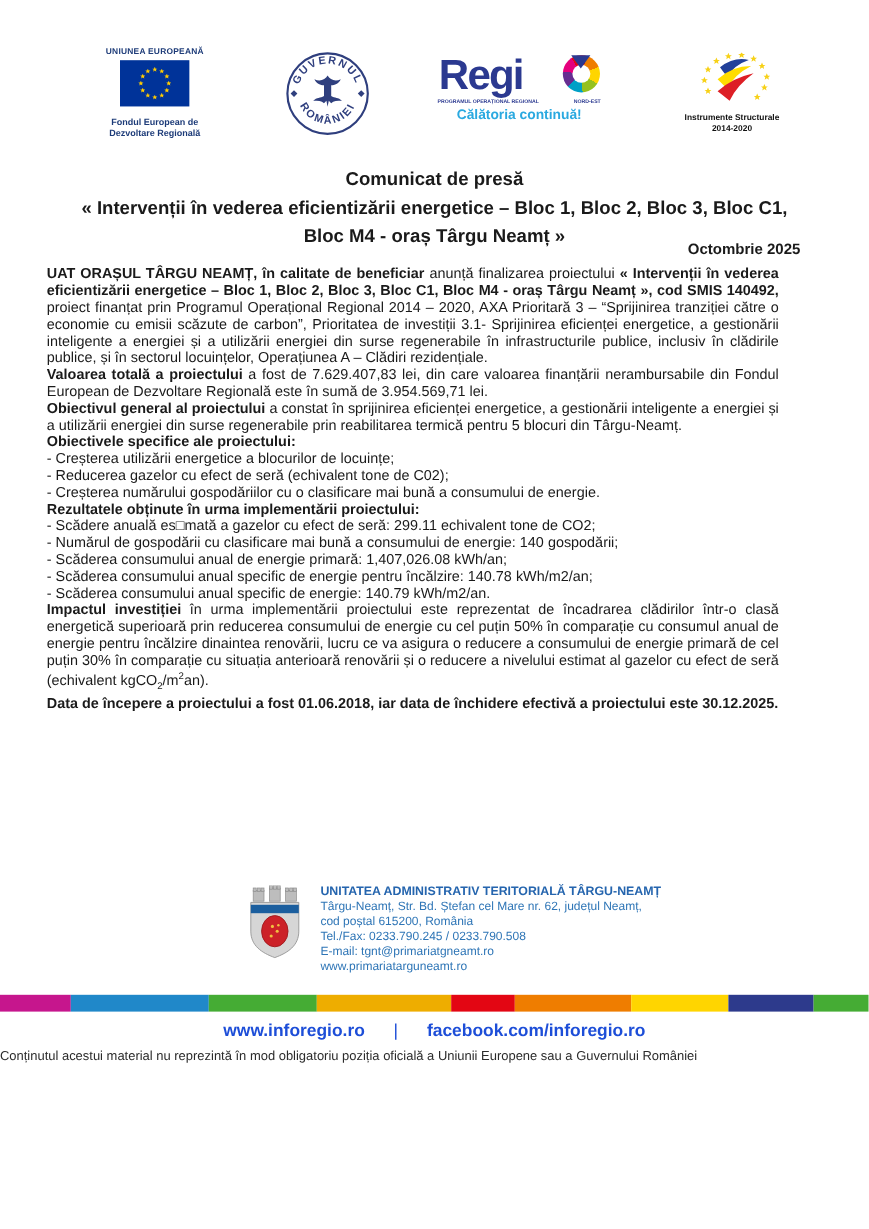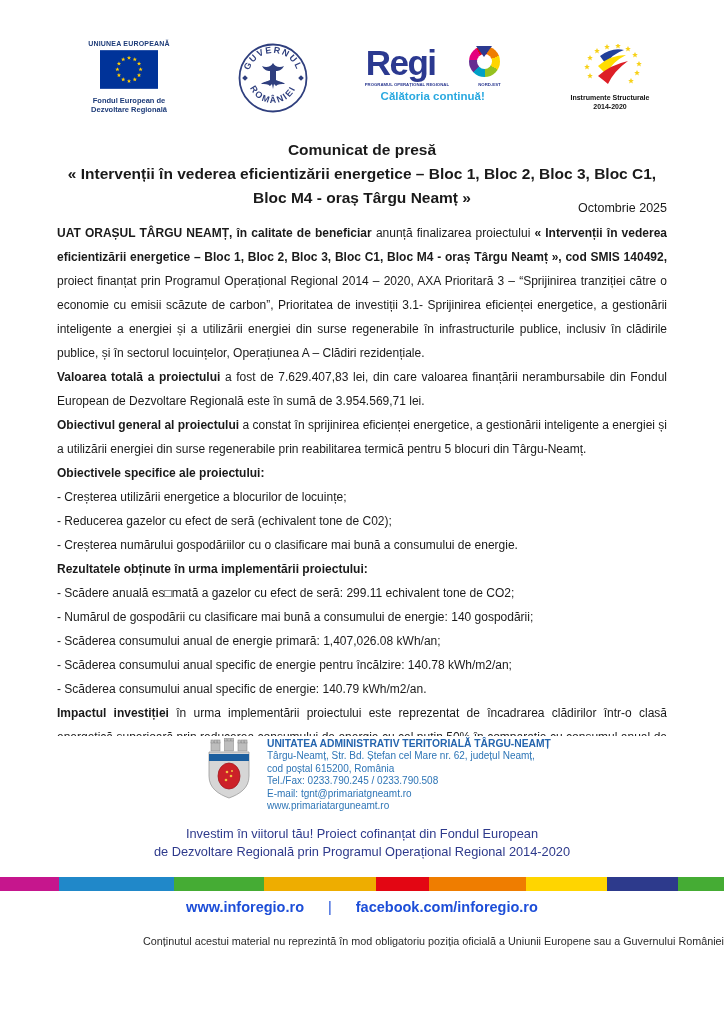--- a/index.html
+++ b/index.html
@@ -27,44 +27,44 @@
   .regio-sub{display:flex;justify-content:space-between;font-size:4.3px;font-weight:bold;
     color:#2b3990;margin-top:2px;padding:0 2px;}
   .regio-tag{font-size:11.5px;font-weight:bold;color:#2aa9e0;text-align:center;margin-top:3px;}
   .is-block{width:108px;text-align:center;margin-top:4px;}
   .is-text{font-size:7px;font-weight:bold;color:#111;line-height:8.5px;margin-top:2px;}
 
   
   .title-wrap{position:absolute;top:138px;left:0;right:0;text-align:center;}
   .doc-title{font-size:15.5px;font-weight:bold;line-height:24px;}
   .doc-subtitle{font-size:15.5px;font-weight:bold;line-height:24px;max-width:612px;margin:0 auto;}
-  .doc-date{position:absolute;top:201px;right:57px;font-size:12.5px;font-weight:normal;}
-
-  
-  .body{position:absolute;top:221px;left:57px;width:610px;height:515px;overflow:hidden;
-        font-size:12px;line-height:24px;text-align:justify;}
+  .doc-date{position:absolute;top:201px;right:57px;font-size:12.5px;font-weight:bold;}
+
+  
+  .body{position:absolute;top:221px;left:39px;width:610px;height:515px;overflow:hidden;
+        font-size:12px;line-height:14px;text-align:justify;}
   .body p{margin:0;}
   .b{font-weight:bold;}
   .body sub,.body sup{font-size:8px;}
 
   
   .bottom{position:absolute;top:738px;left:0;right:0;}
   .org-row{display:flex;margin-left:206px;gap:15px;align-items:flex-start;}
   .org-text{font-size:10px;line-height:12.4px;color:#2e75b6;}
   .org-name{font-weight:bold;font-size:10.3px;color:#2565ae;}
   .invest{margin-top:13px;text-align:center;color:#2e3a8c;font-size:12.8px;line-height:17.5px;}
   .rainbow{margin-top:17px;height:14px;display:flex;width:100%;}
   .rainbow div{height:100%;}
   .rs0{flex-grow:8.1;} .rs1{flex-grow:16;} .rs2{flex-grow:12.3;} .rs3{flex-grow:15.6;}
   .rs4{flex-grow:7.2;} .rs5{flex-grow:13.4;} .rs6{flex-grow:11.3;} .rs7{flex-grow:9.8;}
   .rs8{flex-grow:6.3;}
   .links{margin-top:8px;display:flex;justify-content:center;align-items:center;gap:24px;
          font-size:14.5px;font-weight:bold;color:#1d4ed8;}
   .links .sep{font-weight:normal;}
-  .disclaimer{margin-top:20px;text-align:right;font-size:10.8px;color:#2b2b2b;}
+  .disclaimer{margin-top:7px;text-align:left;font-size:10.8px;color:#2b2b2b;}
 </style>
 </head>
 <body>
 
 <div class="page">
 
   <div class="logos">
     <div class="eu-block">
       <div class="eu-title">UNIUNEA EUROPEANĂ</div>
       <svg width="58" height="39" viewBox="0 0 60 40">
@@ -198,24 +198,20 @@
       <div class="org-text">
         <div class="org-name">UNITATEA ADMINISTRATIV TERITORIALĂ TÂRGU-NEAMȚ</div>
         <div>Târgu-Neamț, Str. Bd. Ștefan cel Mare nr. 62, județul Neamț,</div>
         <div>cod poștal 615200, România</div>
         <div>Tel./Fax: 0233.790.245 / 0233.790.508</div>
         <div>E-mail: tgnt@primariatgneamt.ro</div>
         <div>www.primariatarguneamt.ro</div>
       </div>
     </div>
 
-    <div class="invest">
-      <div>Investim în viitorul tău! Proiect cofinanțat din Fondul European</div>
-      <div>de Dezvoltare Regională prin Programul Operațional Regional 2014-2020</div>
-    </div>
 
     <div class="rainbow">
       <div class="rs0" style="background: rgb(198, 22, 141);"></div>
       <div class="rs1" style="background: rgb(32, 136, 201);"></div>
       <div class="rs2" style="background: rgb(69, 172, 52);"></div>
       <div class="rs3" style="background: rgb(238, 173, 0);"></div>
       <div class="rs4" style="background: rgb(227, 6, 19);"></div>
       <div class="rs5" style="background: rgb(239, 125, 0);"></div>
       <div class="rs6" style="background: rgb(255, 213, 0);"></div>
       <div class="rs7" style="background: rgb(45, 58, 140);"></div>

